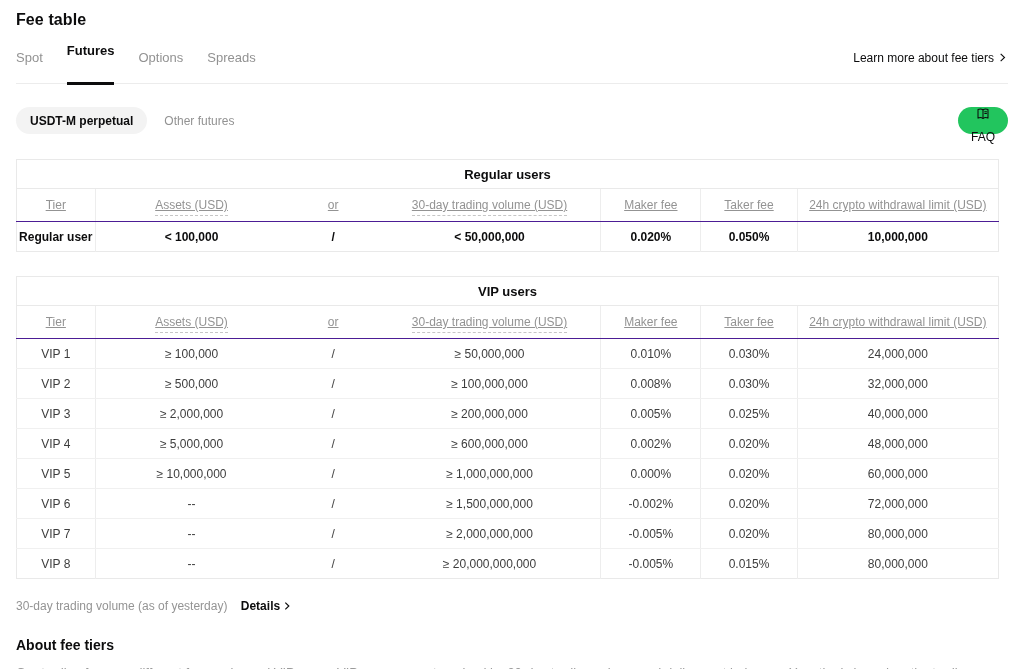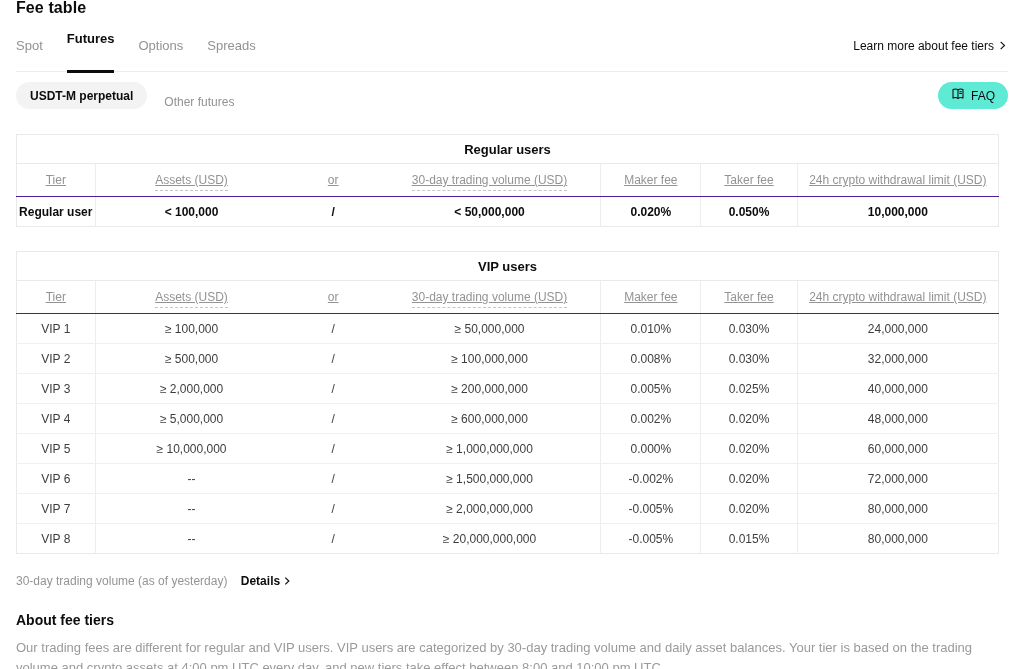--- a/index.html
+++ b/index.html
@@ -11,21 +11,21 @@
     background: #ffffff;
     font-family: "Liberation Sans", "DejaVu Sans", sans-serif;
     color: #0c0c0d;
     -webkit-font-smoothing: antialiased;
   }
   .content { padding: 0 16px; }
 
   
   .page-title {
     margin: 0;
-    padding-top: 0;
+    padding-top: 12px;
     font-size: 16px;
     line-height: 16px;
     font-weight: 700;
     letter-spacing: .1px;
   }
 
   
   .tabs-row {
     display: flex;
     align-items: center;
@@ -55,22 +55,22 @@
     display: inline-flex;
     align-items: center;
     gap: 3px;
     cursor: pointer;
   }
   .chev svg { display: block; }
 
   
   .filter-row {
     display: flex;
-    align-items: flex-end;
-    margin-top: 10px;
+    align-items: center;
+    margin-top: 23px;
   }
   .pill {
     display: inline-flex;
     align-items: center;
     height: 27px;
     padding: 0 14px;
     border-radius: 14px;
     background: #f3f3f3;
     font-size: 12px;
     font-weight: 700;
@@ -84,24 +84,25 @@
     cursor: pointer;
   }
   .faq-btn {
     margin-left: auto;
     display: inline-flex;
     align-items: center;
     gap: 6px;
     height: 27px;
     padding: 0 13px;
     border-radius: 14px;
-    background: #5eead4;
-    font-size: 12px;
-    color: #0c0c0d;
-    cursor: pointer;
+    background: #22c55e;
+    font-size: 12px;
+    color: #0c0c0d;
+    cursor: pointer;
+    flex-direction: column;
   }
 
   
   .tables-area { margin-right: 9px; }
   .table-wrap { margin-top: 25px; }
   .table-wrap.vip { margin-top: 24px; }
   table.fee-table {
     width: 100%;
     border-collapse: collapse;
     border: 1px solid #e9e9e9;

